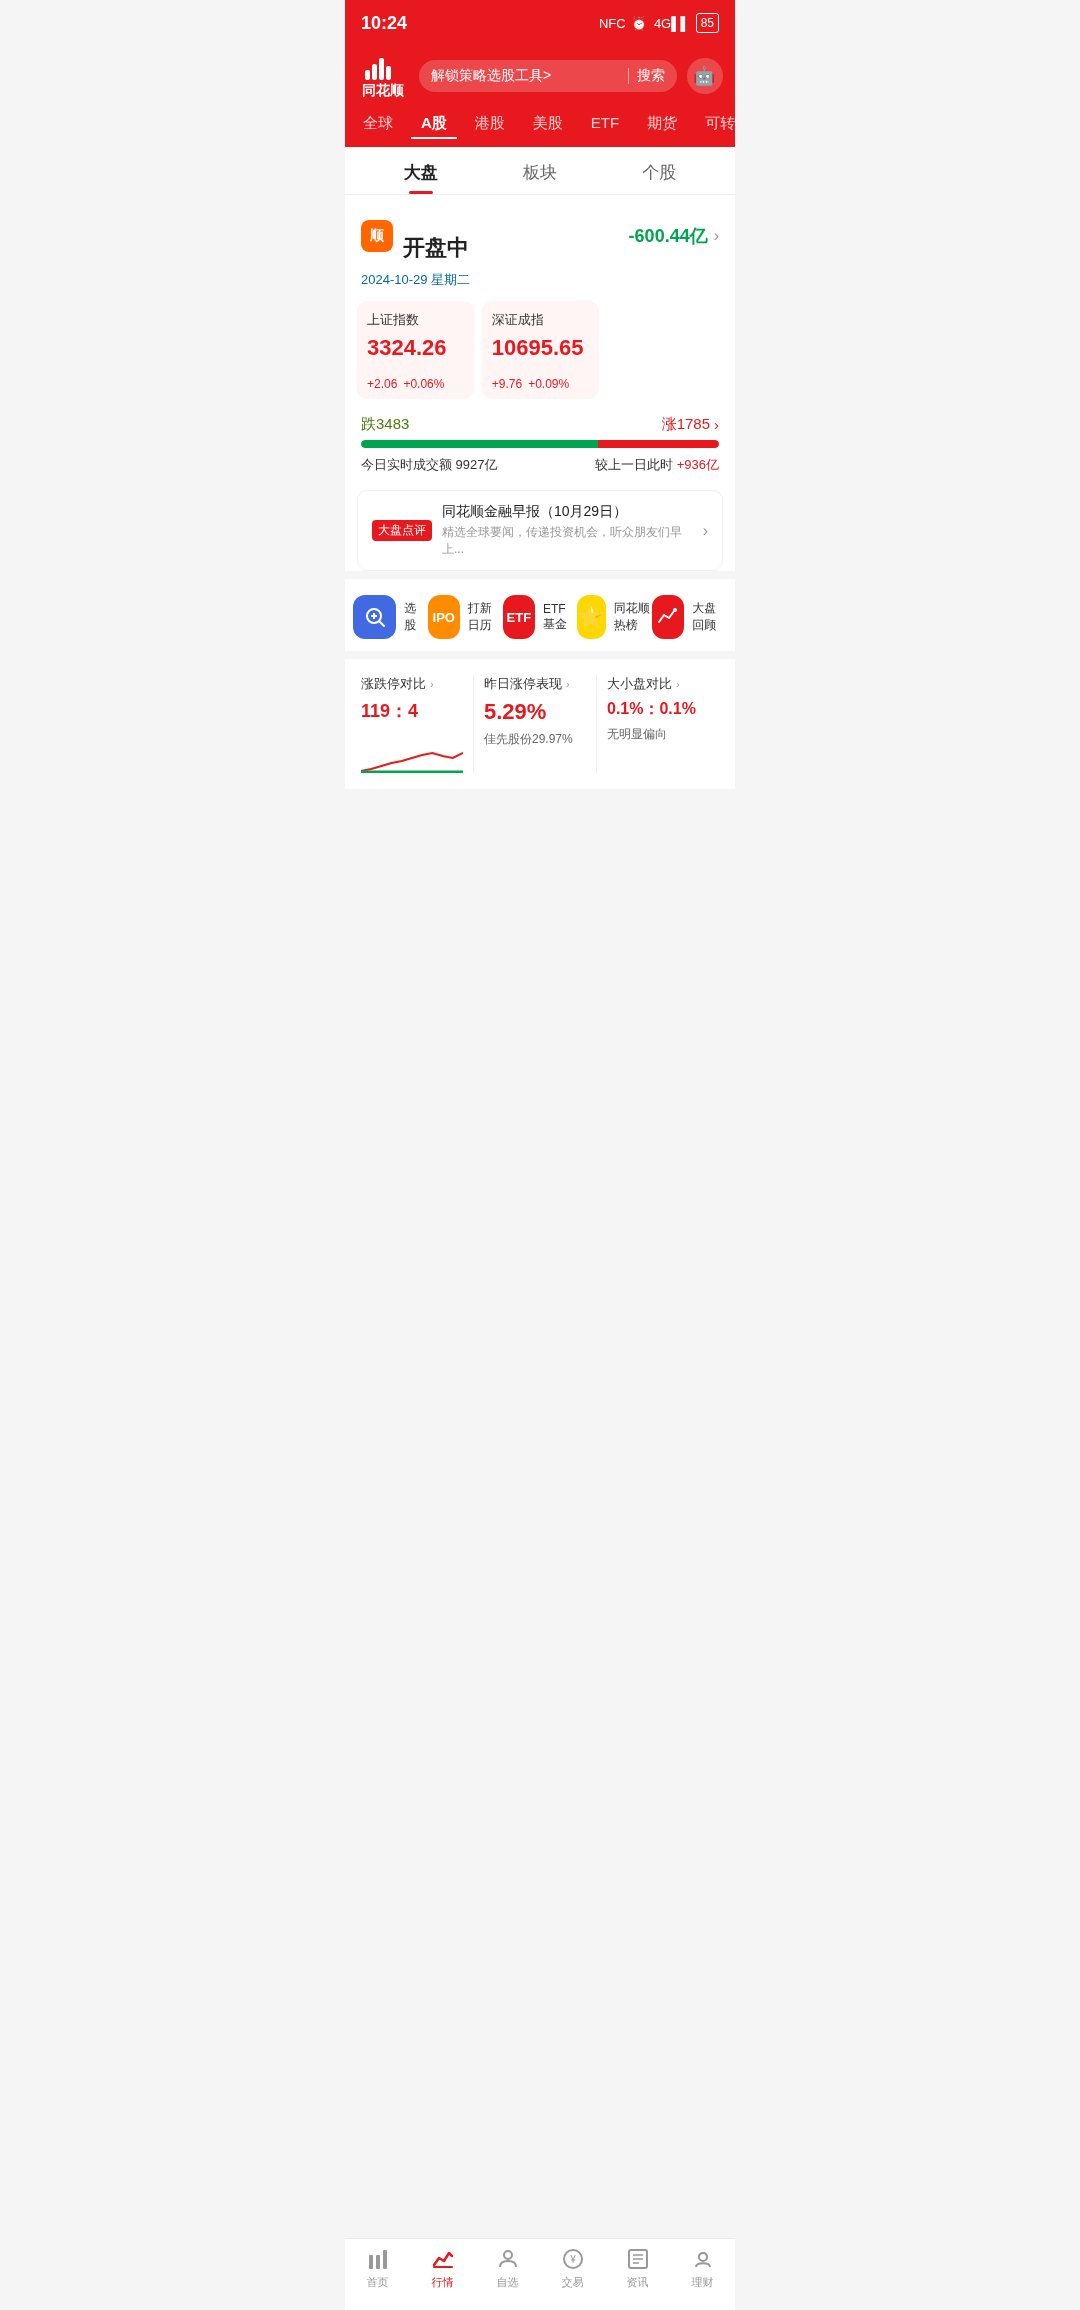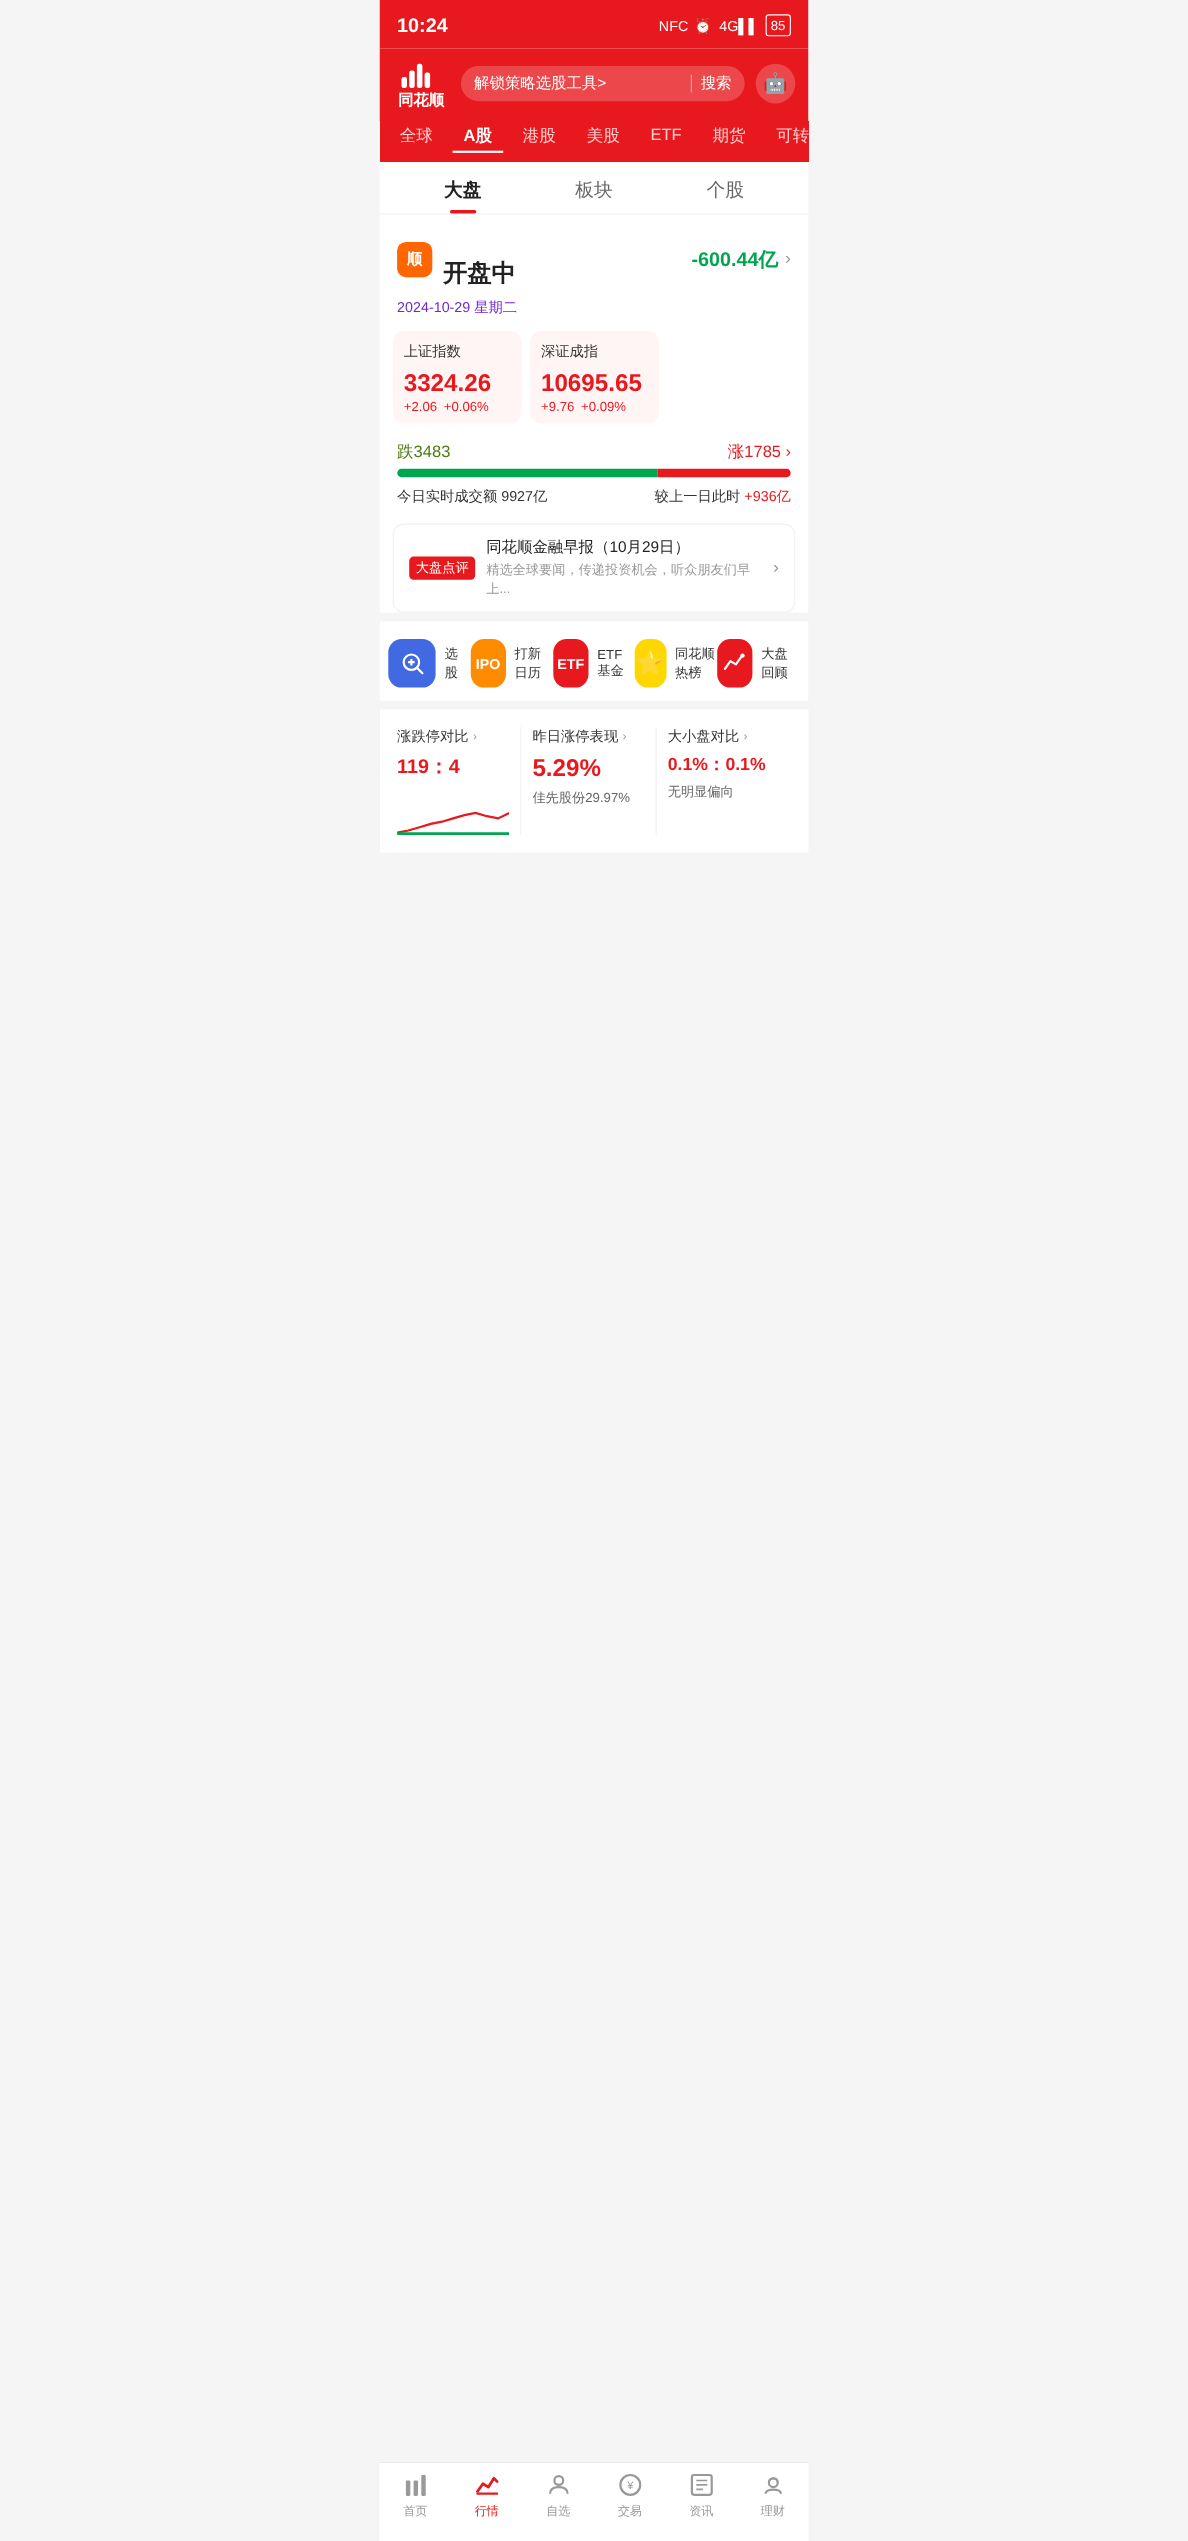--- a/index.html
+++ b/index.html
@@ -198,21 +198,21 @@
       display: flex;
       align-items: center;
       gap: 6px;
     }
     .market-change-negative {
       color: #00a550;
       font-size: 18px;
       font-weight: 600;
     }
     .market-date {
-      color: #6d28d9;
+      color: #0369a1;
       font-size: 13px;
       padding: 0 16px 12px;
     }
 
     
     .index-cards {
       display: flex;
       gap: 8px;
       padding: 0 12px 12px;
       overflow-x: auto;
@@ -229,21 +229,21 @@
     }
     .index-name {
       font-size: 13px;
       color: #333;
       margin-bottom: 6px;
     }
     .index-value {
       font-size: 22px;
       font-weight: 700;
       color: #e8191e;
-      margin-bottom: 2px;
+      margin-bottom: 16px;
     }
     .index-value.green {
       color: #00a550;
     }
     .index-change {
       font-size: 12px;
       color: #e8191e;
       display: flex;
       gap: 6px;
     }

